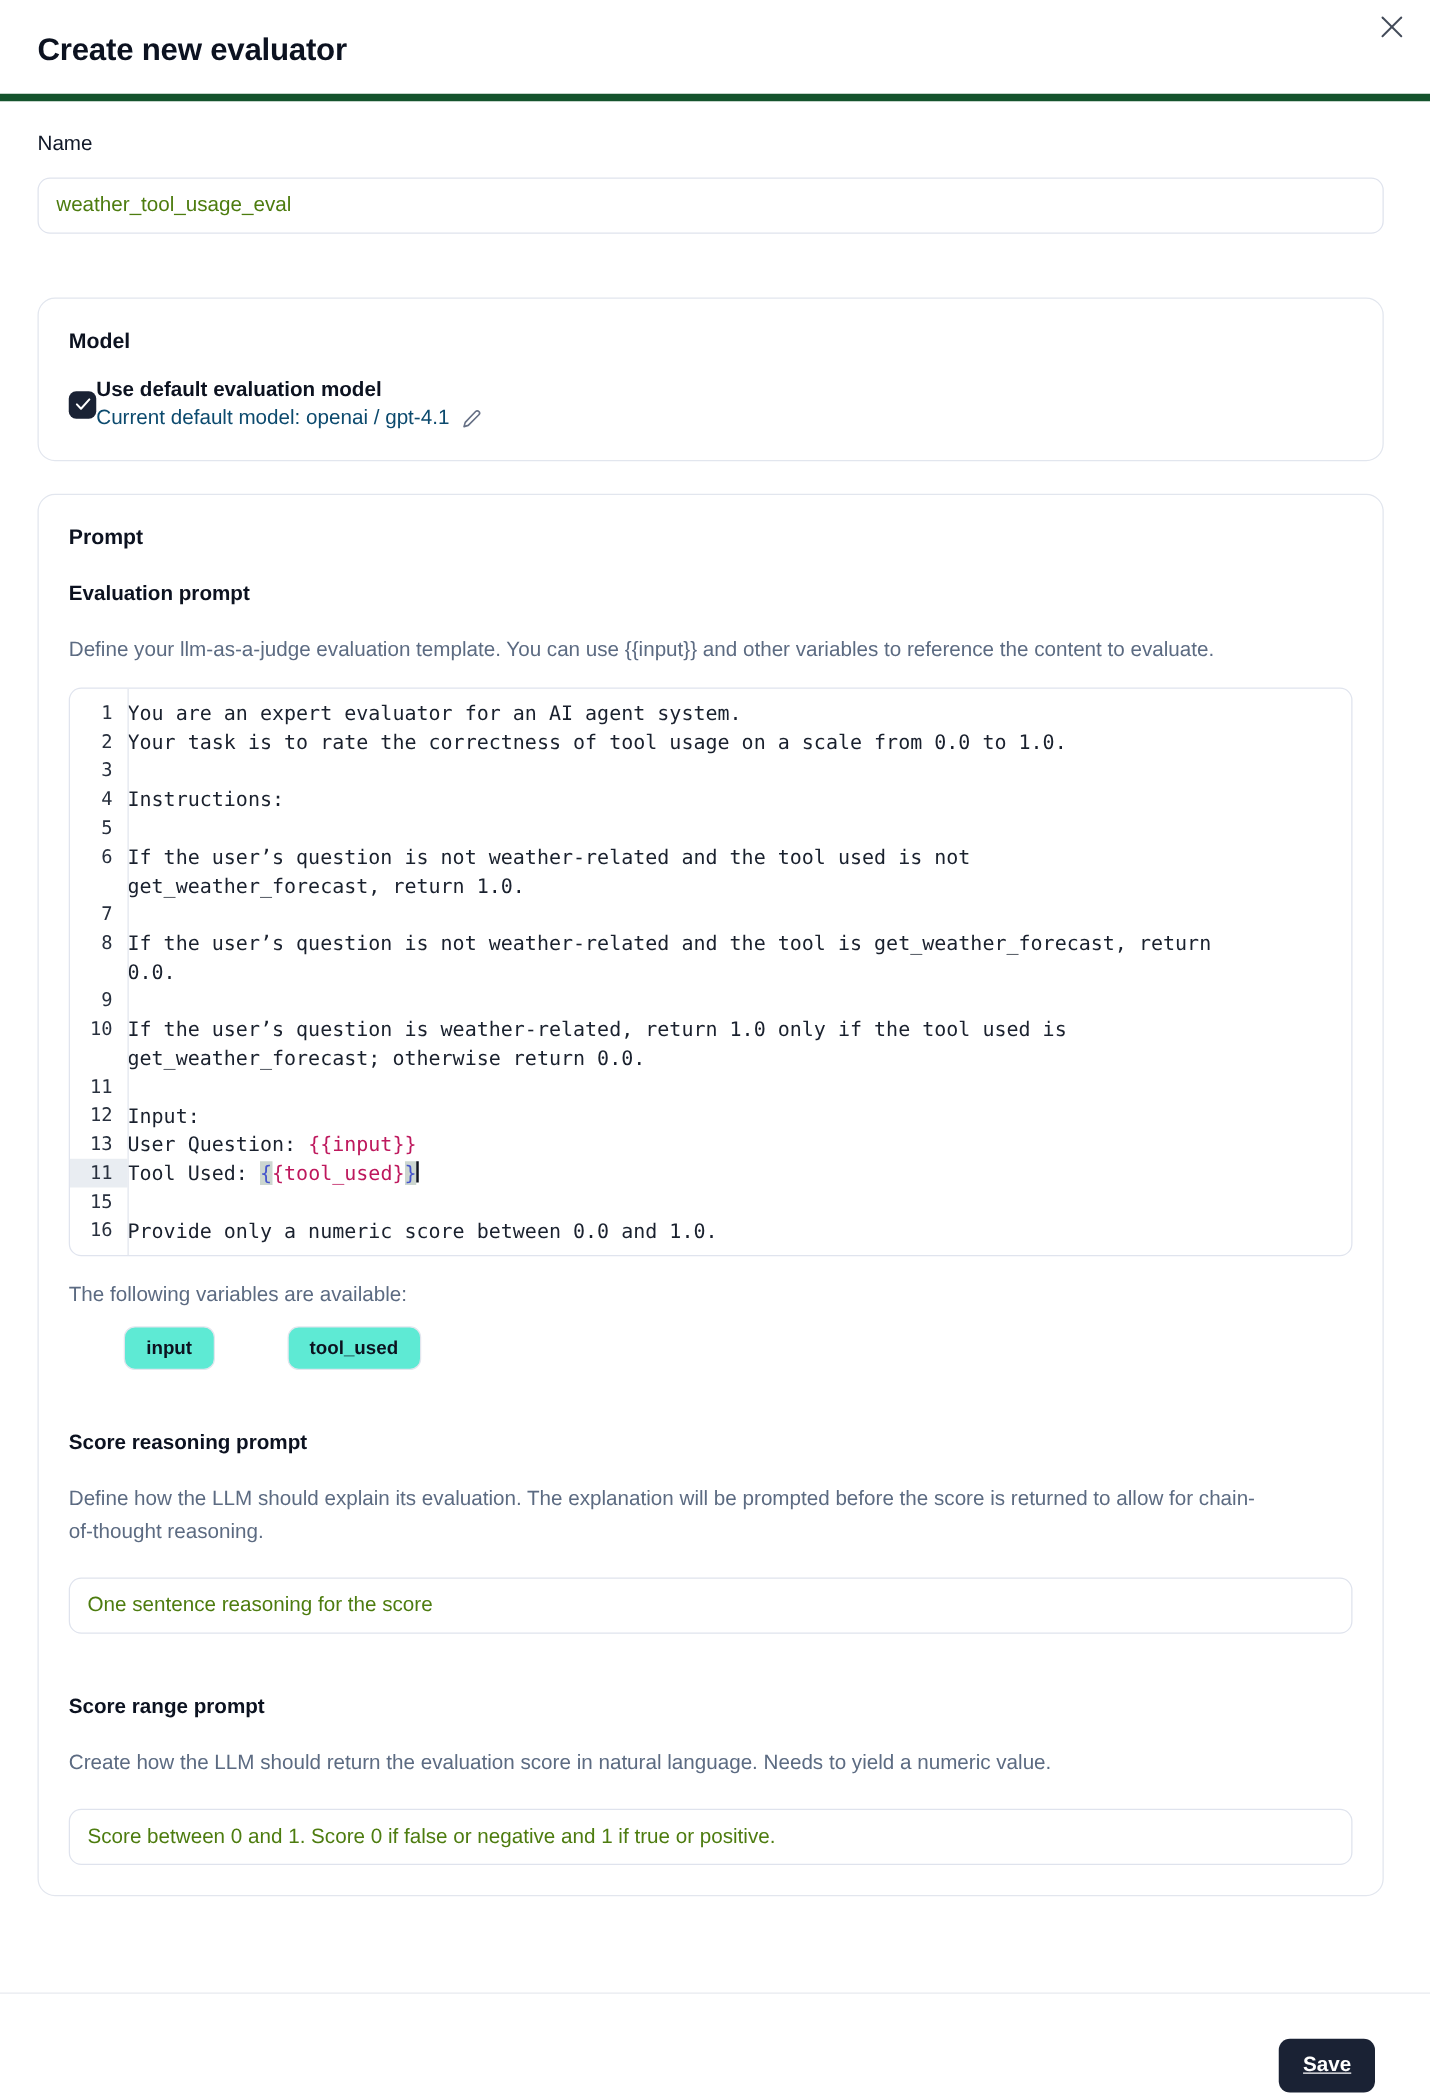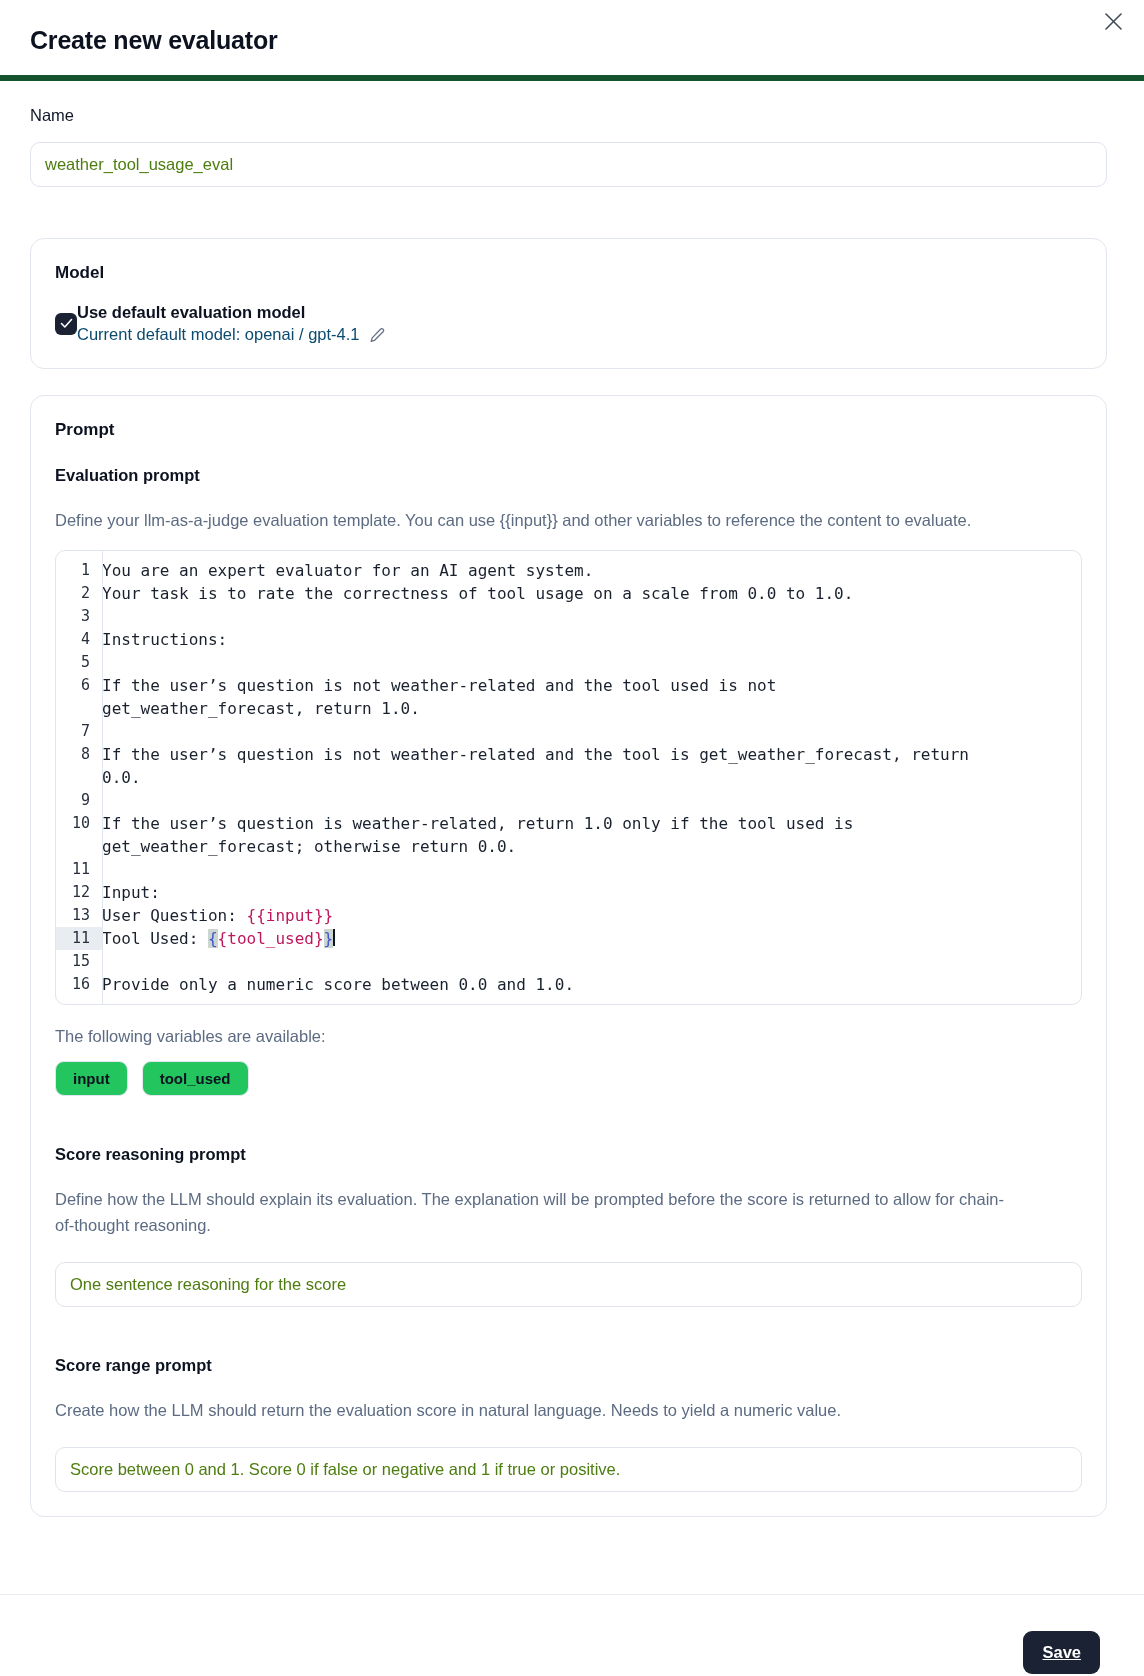--- a/index.html
+++ b/index.html
@@ -74,23 +74,24 @@
     font-size: 16px; line-height: 23px; color: #1a212e;
     white-space: pre-wrap; word-wrap: break-word;
   }
   .ed-code .var { color: #be185d; }
   .ed-code .hl { color: #4353cd; background: #ccd6d0; }
   .caret { display: inline-block; width: 2px; height: 17px; background: #10151f; vertical-align: -2px; }
   
   .vars-label { font-size: 16.5px; color: #5c6b82; margin-top: 22px; }
   .chips { display: flex; gap: 14px; margin-top: 15px; }
   .chip {
-    border: 1px solid #e2e6ee; border-radius: 9px; background: #22c55e;
+    border: 1px solid #e2e6ee; border-radius: 9px; background: #5eead4;
     padding: 8px 17px; font-size: 15px; font-weight: 700; color: #0c1220; cursor: pointer;
     font-family: "Liberation Sans", sans-serif;
+    margin-left: 44px;
   }
   .subsection-gap { margin-top: 49px; }
   .prompt-card .text-input { margin-top: 24px; }
   
   .footer-spacer { flex: 1; }
   .modal-footer {
     border-top: 1px solid #e7eaf0; margin-top: 42px;
     padding: 36px 44px 2px 30px;
     display: flex; justify-content: flex-end;
   }

